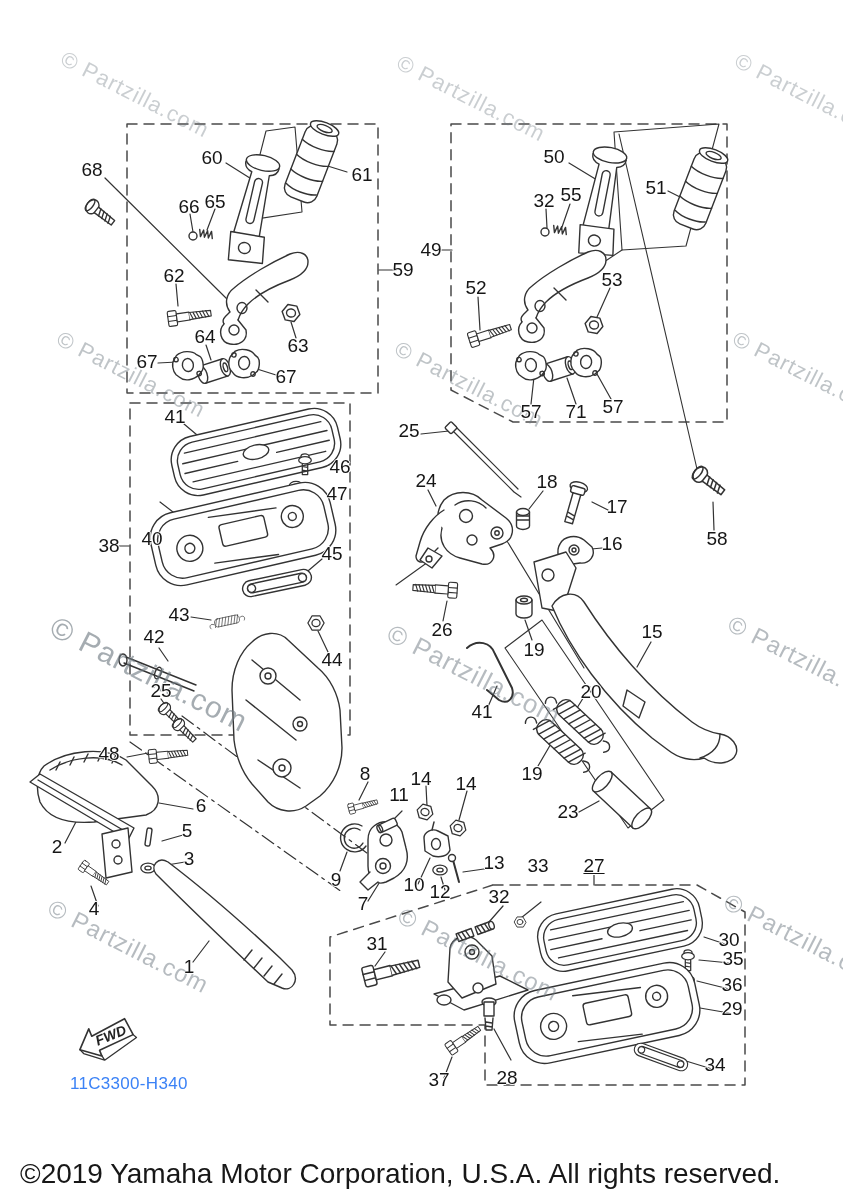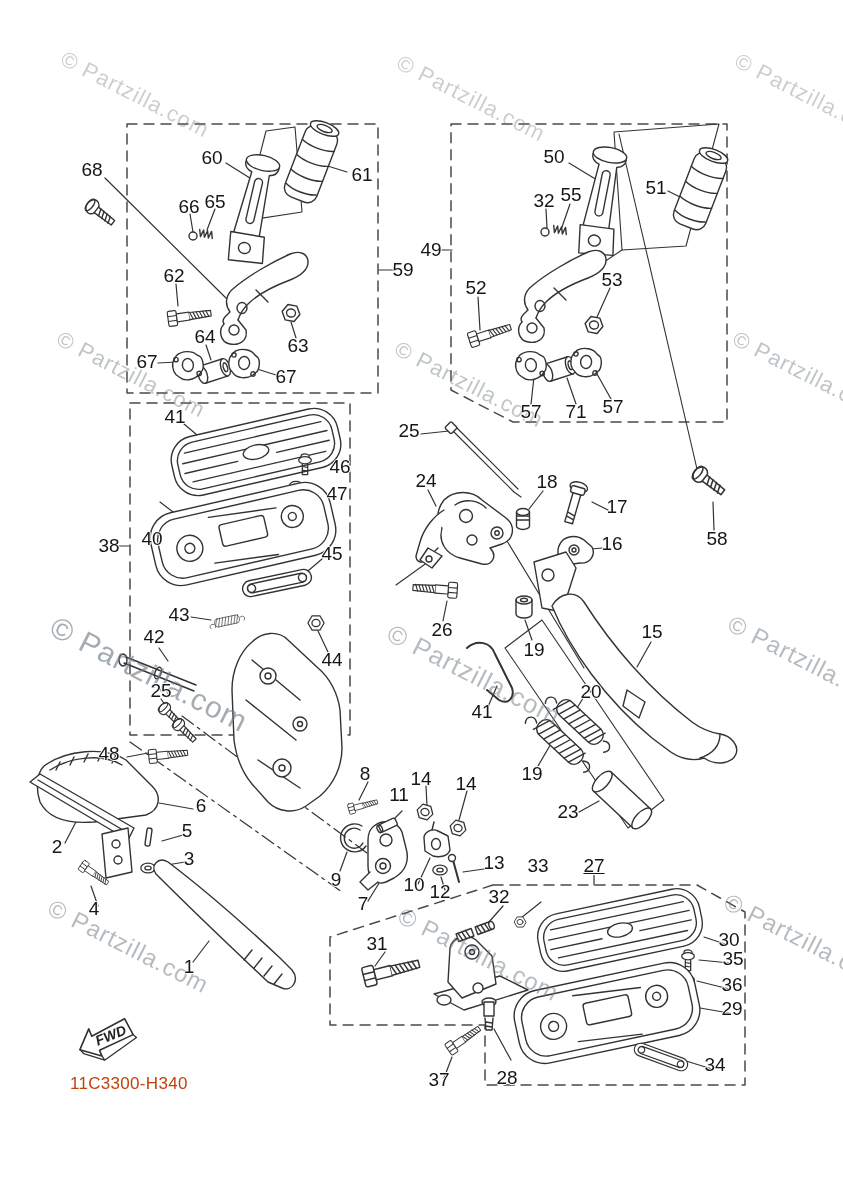--- a/index.html
+++ b/index.html
@@ -15,21 +15,21 @@
   .wm5{left:402px;top:336px;font-size:22px;opacity:.44}
   .wm6{left:740px;top:326px;font-size:22px;opacity:.44}
   .wm7{left:60px;top:610px;font-size:30px;opacity:.62}
   .wm8{left:396px;top:618px;font-size:26px;opacity:.50}
   .wm9{left:736px;top:610px;font-size:24px;opacity:.50}
   .wm10{left:56px;top:894px;font-size:24px;opacity:.50}
   .wm11{left:406px;top:902px;font-size:24px;opacity:.50}
   .wm12{left:732px;top:888px;font-size:24px;opacity:.50}
   .co{position:absolute;transform:translate(-50%,-50%);font-size:19px;color:#161616;
       text-shadow:1px 0 0 #fff,-1px 0 0 #fff,0 1px 0 #fff,0 -1px 0 #fff;}
-  .code{position:absolute;left:70px;top:1074px;font-size:17px;color:#c2410c;letter-spacing:.3px;}
+  .code{position:absolute;left:70px;top:1074px;font-size:17px;color:#3b82f6;letter-spacing:.3px;}
   .copyright{position:absolute;left:20px;top:1158px;font-size:28px;color:#171717;white-space:nowrap;}
 </style>
 </head>
 <body>
 
 <div class="page">
 
 <svg width="843" height="1200" viewBox="0 0 843 1200">
 <defs>
   <g id="bolt">
@@ -554,14 +554,15 @@
       <span class="co" style="left: 377px; top: 944px;">31</span>
       <span class="co" style="left: 733px; top: 959px;">35</span>
       <span class="co" style="left: 732px; top: 985px;">36</span>
       <span class="co" style="left: 732px; top: 1009px;">29</span>
       <span class="co" style="left: 715px; top: 1065px;">34</span>
       <span class="co" style="left: 507px; top: 1062px; margin-top: 16px;">28</span>
       <span class="co" style="left: 439px; top: 1080px;">37</span>
     </div>
 
 <div class="code">11C3300-H340</div>
+<div class="copyright">©2019 Yamaha Motor Corporation, U.S.A. All rights reserved.</div>
 
 </div>
 
 </body></html>

